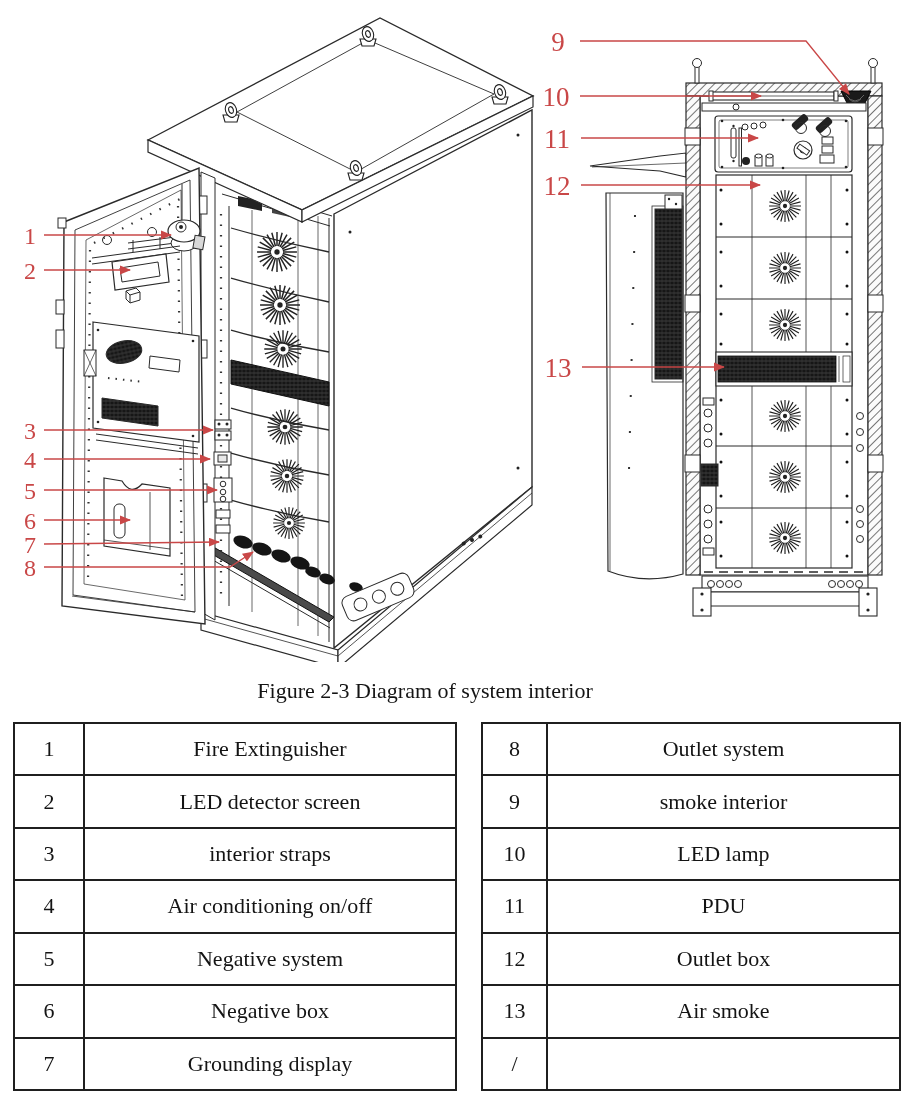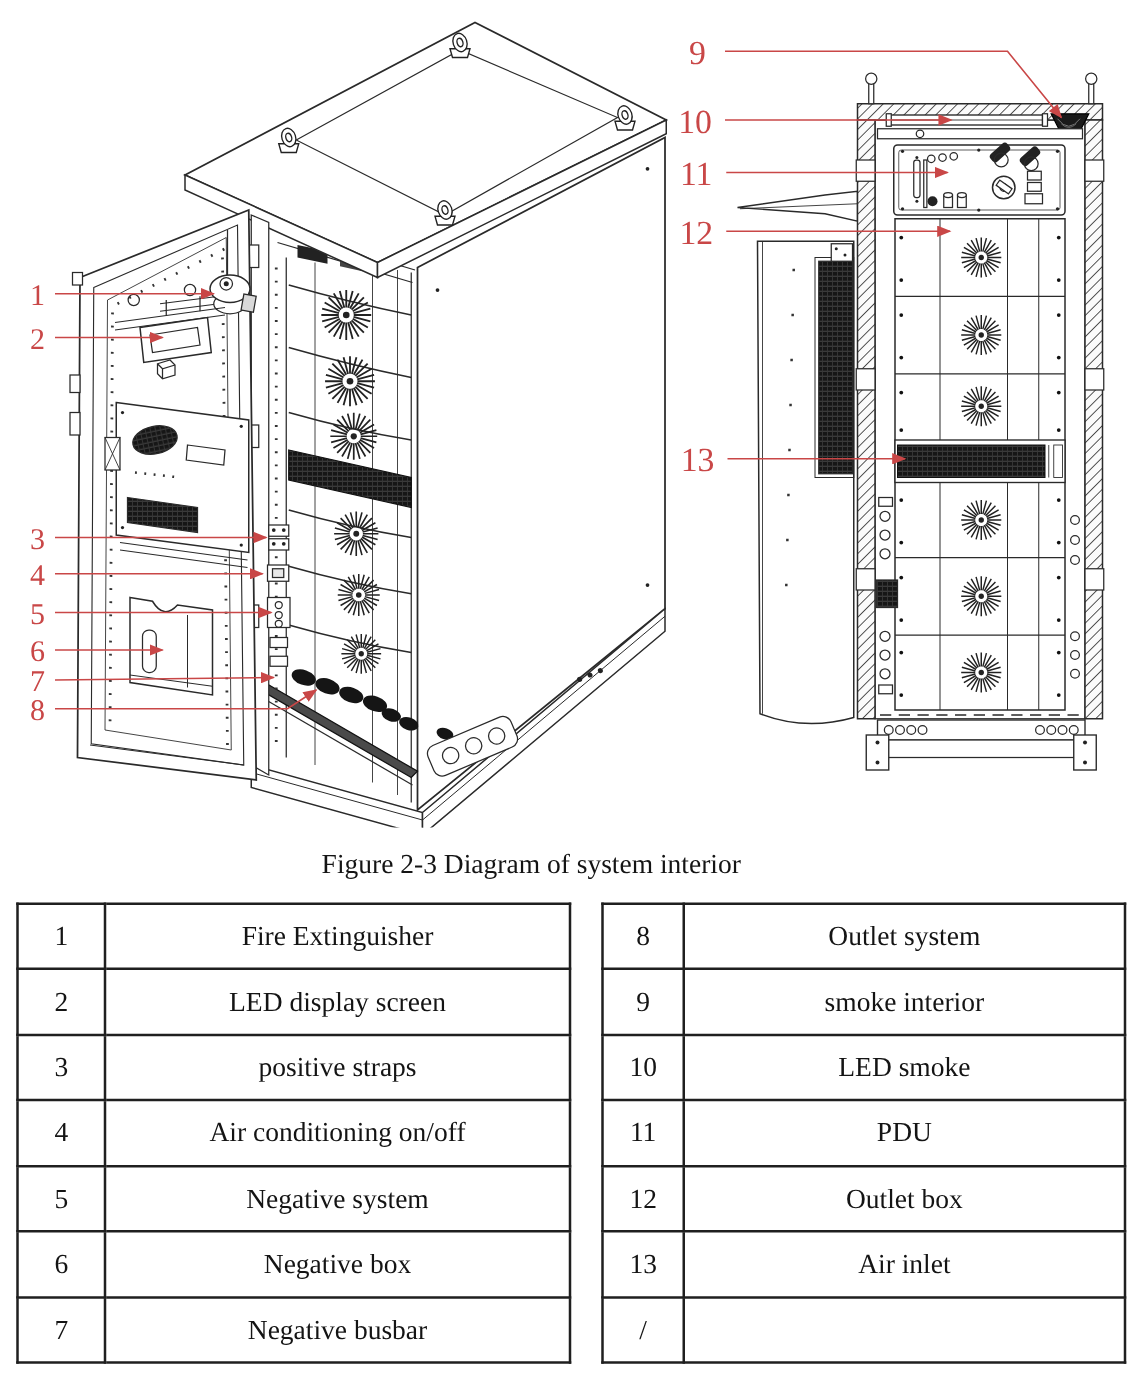--- a/index.html
+++ b/index.html
@@ -413,69 +413,69 @@
 
   <div class="tables">
     <table class="legend tbl-left">
       <tbody>
         <tr>
             <td class="num">1</td>
             <td>Fire Extinguisher</td>
           </tr>
         <tr>
             <td class="num">2</td>
-            <td>LED display screen</td>
+            <td>LED detector screen</td>
           </tr>
         <tr>
             <td class="num">3</td>
-            <td>positive straps</td>
+            <td>interior straps</td>
           </tr>
         <tr>
             <td class="num">4</td>
             <td>Air conditioning on/off</td>
           </tr>
         <tr>
             <td class="num">5</td>
             <td>Negative system</td>
           </tr>
         <tr>
             <td class="num">6</td>
             <td>Negative box</td>
           </tr>
         <tr>
             <td class="num">7</td>
-            <td>Negative busbar</td>
+            <td>Grounding display</td>
           </tr>
       </tbody>
     </table>
     <table class="legend tbl-right">
       <tbody>
         <tr>
             <td class="num">8</td>
             <td>Outlet system</td>
           </tr>
         <tr>
             <td class="num">9</td>
             <td>smoke interior</td>
           </tr>
         <tr>
             <td class="num">10</td>
-            <td>LED smoke</td>
+            <td>LED lamp</td>
           </tr>
         <tr>
             <td class="num">11</td>
             <td>PDU</td>
           </tr>
         <tr>
             <td class="num">12</td>
             <td>Outlet box</td>
           </tr>
         <tr>
             <td class="num">13</td>
-            <td>Air inlet</td>
+            <td>Air smoke</td>
           </tr>
         <tr>
             <td class="num">/</td>
             <td></td>
           </tr>
       </tbody>
     </table>
   </div>
 
 </div>

